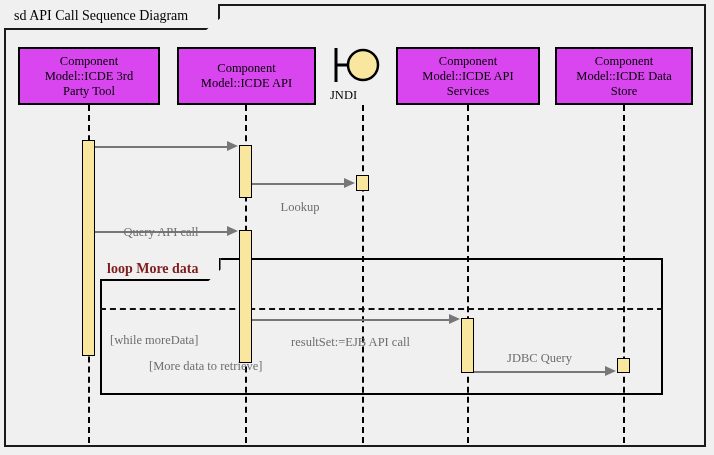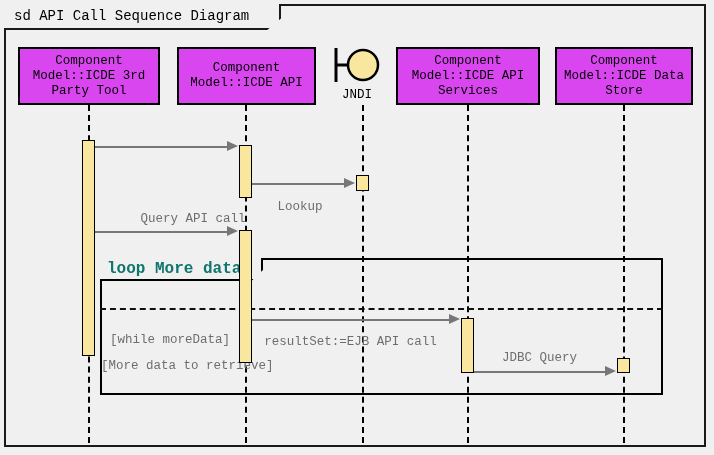--- a/index.html
+++ b/index.html
@@ -5,21 +5,21 @@
   html, body {
     margin: 0;
     padding: 0;
     background: #ffffff;
   }
   #canvas {
     position: relative;
     width: 714px;
     height: 455px;
     background: #f0f0f0;
-    font-family: Liberation Mono, monospace;
+    font-family: Liberation Serif, serif;
     overflow: hidden;
   }
   
   .sd-frame {
     position: absolute;
     left: 4px;
     top: 4px;
     width: 702px;
     height: 443px;
     box-sizing: border-box;
@@ -63,21 +63,20 @@
     border-left: 2px dashed #000000;
   }
   
   .jndi-icon {
     position: absolute;
   }
   .jndi-label {
     position: absolute;
     font-size: 12.5px;
     color: #000000;
-    text-align: center;
     white-space: nowrap;
   }
   
   .activation {
     position: absolute;
     box-sizing: border-box;
     border: 1.5px solid #000000;
     background: #fae79f;
   }
   
@@ -110,23 +109,23 @@
   }
   .frag-tab {
     position: absolute;
     box-sizing: border-box;
     border-right: 2px solid #000000;
     border-bottom: 2px solid #000000;
     background: #f0f0f0;
     padding: 0 20px 0 7px;
     display: flex;
     align-items: center;
-    font-size: 16px;
+    font-size: 14px;
     font-weight: bold;
-    color: #0f766e;
+    color: #7f1d1d;
     white-space: nowrap;
     clip-path: polygon(0 0, 100% 0, 100% 50%, calc(100% - 12px) 100%, 0 100%);
   }
   .frag-guard {
     position: absolute;
     font-size: 12.5px;
     color: #6e6e6e;
     white-space: nowrap;
     margin-top: 44px;
   }
@@ -187,21 +186,21 @@
   <div class="lifeline-line" style="left:88px; top:105px; height:338px;"></div>
   <div class="lifeline-line" style="left:245px; top:105px; height:338px;"></div>
   <div class="lifeline-line" style="left:362px; top:105px; height:338px;"></div>
   <div class="lifeline-line" style="left:467px; top:105px; height:338px;"></div>
   <div class="lifeline-line" style="left:623px; top:105px; height:338px;"></div>
 
   <div class="frag" style="left:100px; top:258px; width:563px; height:137px;"></div>
   <div class="frag-tab" style="left:100px; top:258px; height:23px;">loop More data</div>
   <div class="frag-guard" style="left:110px; top:289px;">[while moreData]</div>
   <div class="frag-sep" style="left:100px; top:308px; width:563px;"></div>
-  <div class="frag-guard" style="left:101px; top:315px;">[More data to retrieve]</div>
+  <div class="frag-guard" style="left:101px; top:315px;padding-left:48px;">[More data to retrieve]</div>
 
   <div class="activation" style="left:82px; top:140px; width:13px; height:216px;"></div>
 
   <div class="activation" style="left:239px; top:145px; width:13px; height:53px;"></div>
 
   <div class="activation" style="left:239px; top:230px; width:13px; height:133px;"></div>
 
   <div class="activation" style="left:356px; top:175px; width:13px; height:16px;"></div>
 
   <div class="activation" style="left:461px; top:318px; width:13px; height:55px;"></div>
@@ -210,21 +209,21 @@
 
   <div class="msg-line" style="left:95px; top:146px; width:132px;"></div>
   <div class="msg-head" style="left:227px; top:141px;"></div>
 
   <div class="msg-line" style="left:252px; top:183px; width:92px;"></div>
   <div class="msg-head" style="left:344px; top:178px;"></div>
   <div class="msg-label" style="left:252px; top:172px; width:96px;margin-top:28px;">Lookup</div>
 
   <div class="msg-line" style="left:95px; top:231px; width:132px;"></div>
   <div class="msg-head" style="left:227px; top:226px;"></div>
-  <div class="msg-label" style="left:95px; top:212px; width:132px;margin-left:32px;">Query API call</div>
+  <div class="msg-label" style="left:95px; top:225px; width:132px;">Query API call</div>
 
   <div class="msg-line" style="left:252px; top:319px; width:197px;"></div>
   <div class="msg-head" style="left:449px; top:314px;"></div>
   <div class="msg-label" style="left:252px; top:335px; width:197px;">resultSet:=EJB API call</div>
 
   <div class="msg-line" style="left:474px; top:371px; width:131px;"></div>
   <div class="msg-head" style="left:605px; top:366px;"></div>
   <div class="msg-label" style="left:474px; top:351px; width:131px;">JDBC Query</div>
 
 </div>

